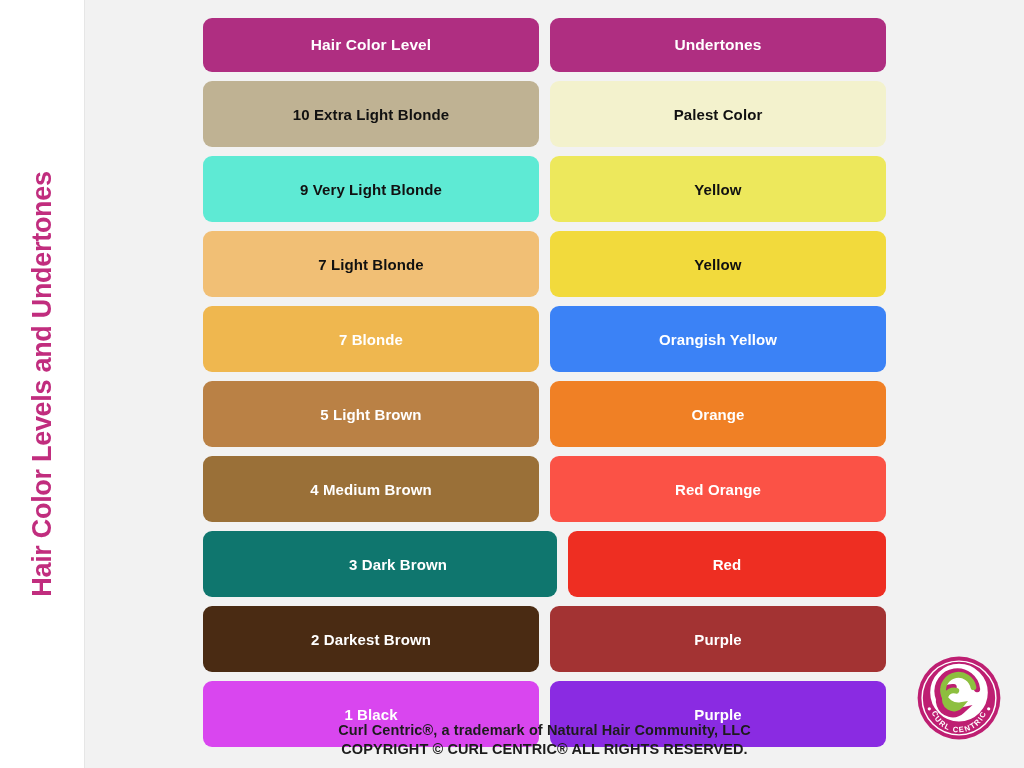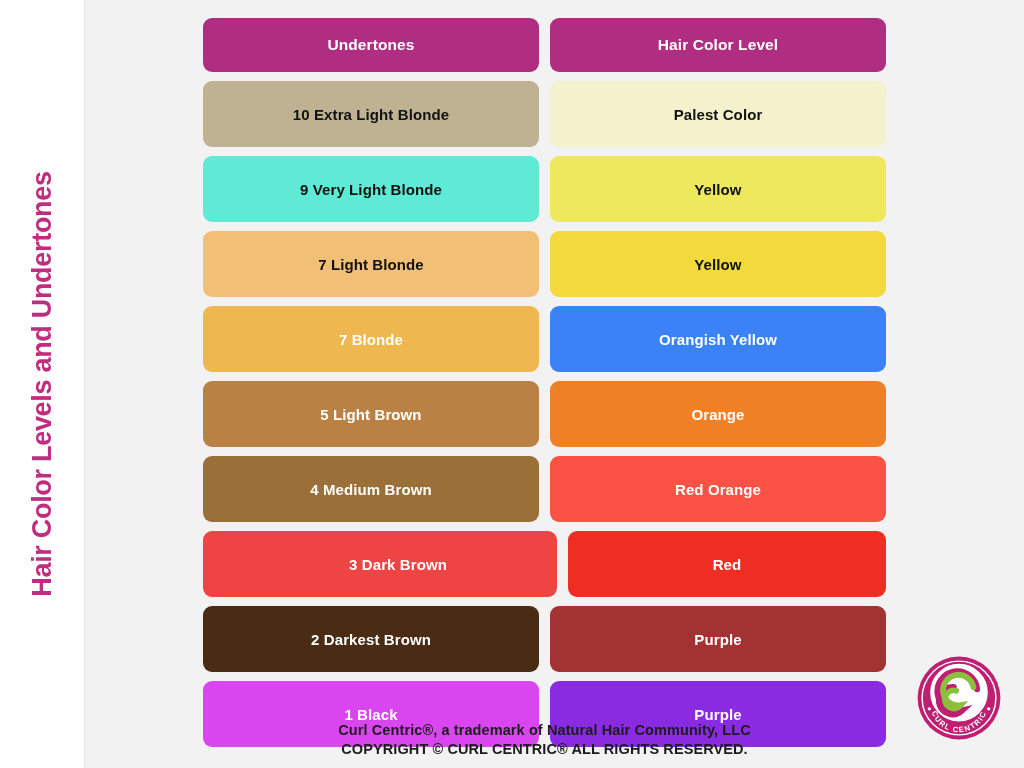--- a/index.html
+++ b/index.html
@@ -100,22 +100,22 @@
 <body>
 
 <div id="page" style="background: rgb(242, 242, 242);">
 
   <div id="title-strip" style="background: rgb(255, 255, 255);">
     <div id="vertical-title" style="color: rgb(193, 45, 126);">Hair Color Levels and Undertones</div>
   </div>
 
   <div id="grid">
     <div class="row header">
+      <div class="pill" style="background: rgb(175, 46, 129); color: rgb(255, 255, 255);">Hair Color Level</div>
       <div class="pill" style="background: rgb(175, 46, 129); color: rgb(255, 255, 255);">Undertones</div>
-      <div class="pill" style="background: rgb(175, 46, 129); color: rgb(255, 255, 255);">Hair Color Level</div>
     </div>
 
   <div class="row">
         <div class="pill" style="background: rgb(191, 178, 147); color: rgb(17, 17, 17);">10 Extra Light Blonde</div>
         <div class="pill" style="background: rgb(243, 242, 205); color: rgb(17, 17, 17);">Palest Color</div>
       </div>
       <div class="row">
         <div class="pill" style="background: #5eead4; color: rgb(17, 17, 17);">9 Very Light Blonde</div>
         <div class="pill" style="background: rgb(237, 232, 92); color: rgb(17, 17, 17);">Yellow</div>
       </div>
@@ -129,21 +129,21 @@
       </div>
       <div class="row">
         <div class="pill" style="background: rgb(186, 129, 69); color: rgb(255, 255, 255);">5 Light Brown</div>
         <div class="pill" style="background: rgb(240, 128, 37); color: rgb(255, 255, 255);">Orange</div>
       </div>
       <div class="row">
         <div class="pill" style="background: rgb(154, 112, 56); color: rgb(255, 255, 255);">4 Medium Brown</div>
         <div class="pill" style="background: rgb(251, 82, 70); color: rgb(255, 255, 255);">Red Orange</div>
       </div>
       <div class="row">
-        <div class="pill" style="background: #ef4444; color: rgb(255, 255, 255); padding-left: 36px;">3 Dark Brown</div>
+        <div class="pill" style="background: #0f766e; color: rgb(255, 255, 255); padding-left: 36px;">3 Dark Brown</div>
         <div class="pill" style="background: rgb(238, 46, 34); color: rgb(255, 255, 255);">Red</div>
       </div>
       <div class="row">
         <div class="pill" style="background: rgb(74, 43, 19); color: rgb(255, 255, 255);">2 Darkest Brown</div>
         <div class="pill" style="background: rgb(163, 51, 51); color: rgb(255, 255, 255);">Purple</div>
       </div>
       <div class="row">
         <div class="pill" style="background: #d946ef; color: rgb(255, 255, 255);">1 Black</div>
         <div class="pill" style="background: rgb(138, 43, 226); color: rgb(255, 255, 255);">Purple</div>
       </div>

